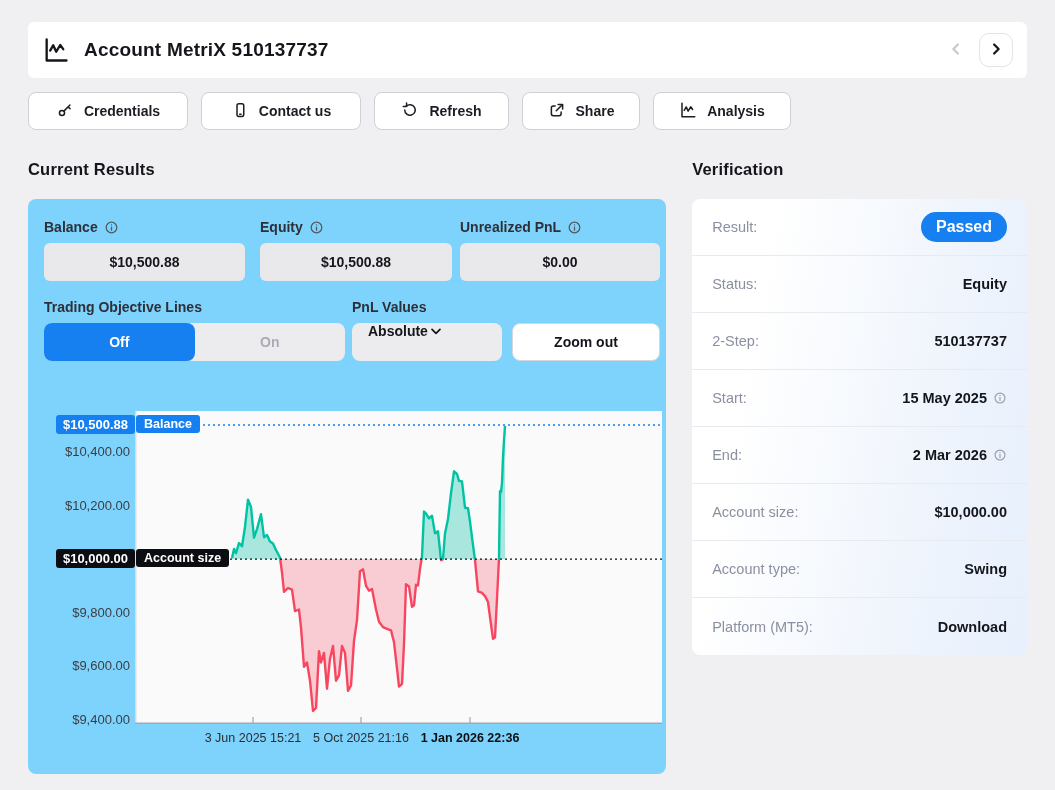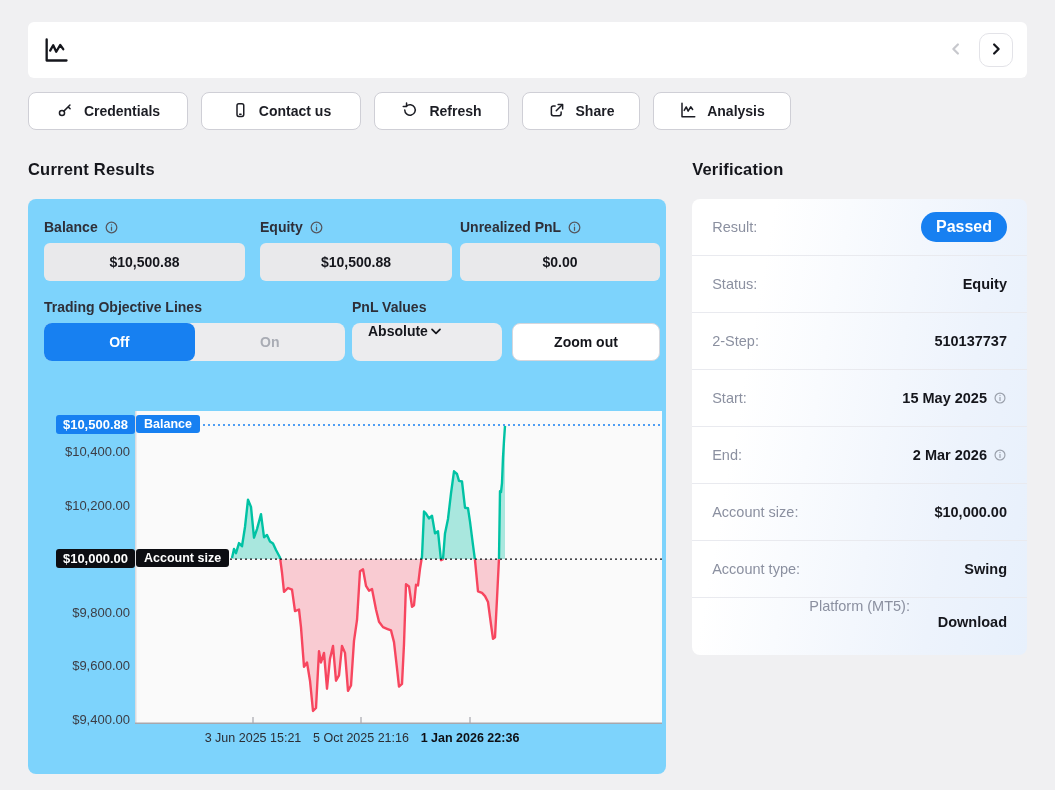--- a/index.html
+++ b/index.html
@@ -98,21 +98,21 @@
   
   .ver-card {
     height:456px;
     background:linear-gradient(100deg, #ffffff 20%, #edf3fc 75%, #e7f0fc 100%);
     border-radius:8px; overflow:hidden;
   }
   .ver-row {
     height:57px; display:flex; align-items:center; padding:0 20px;
     border-bottom:1px solid #e9eaef;
   }
-  .ver-row:last-child { border-bottom:none;flex-direction:column; }
+  .ver-row:last-child { border-bottom:none; }
   .ver-label { font-size:14.5px; color:#8b90a0; }
   .ver-value { margin-left:auto; font-size:14.5px; font-weight:700; color:#15161c; display:flex; align-items:center; gap:6px; }
   .badge {
     background:var(--accent); color:#fff; font-size:16px; font-weight:700;
     padding:6px 15px; border-radius:999px;
   }
   .info-ic { color:#55575f; display:inline-flex; }
   .info-ic.light { color:#9aa0ab; }
 
   :root { --accent:#1780f1; }
@@ -122,20 +122,21 @@
 
 <div class="page">
 
   <div class="titlebar">
     <span class="ticon">
       <svg width="28" height="28" viewBox="0 0 24 24" fill="none" stroke="currentColor" stroke-width="2" stroke-linecap="round" stroke-linejoin="round">
         <path d="M4 3v18h17"></path>
           <path d="M7 12.5l2.6-4.6 2.6 5.6 3.4-5.8 2.6 3.6"></path>
       </svg>
     </span>
+    <h1>Account MetriX 510137737</h1>
     <div class="title-nav">
       <button class="nav-btn prev">
         <span>
           <svg width="18" height="18" viewBox="0 0 24 24" fill="none" stroke="currentColor" stroke-width="3" stroke-linecap="round" stroke-linejoin="round">
               <path d="M14.5 6l-6 6 6 6"></path>
             </svg>
         </span>
       </button>
       <button class="nav-btn next">
         <span>

